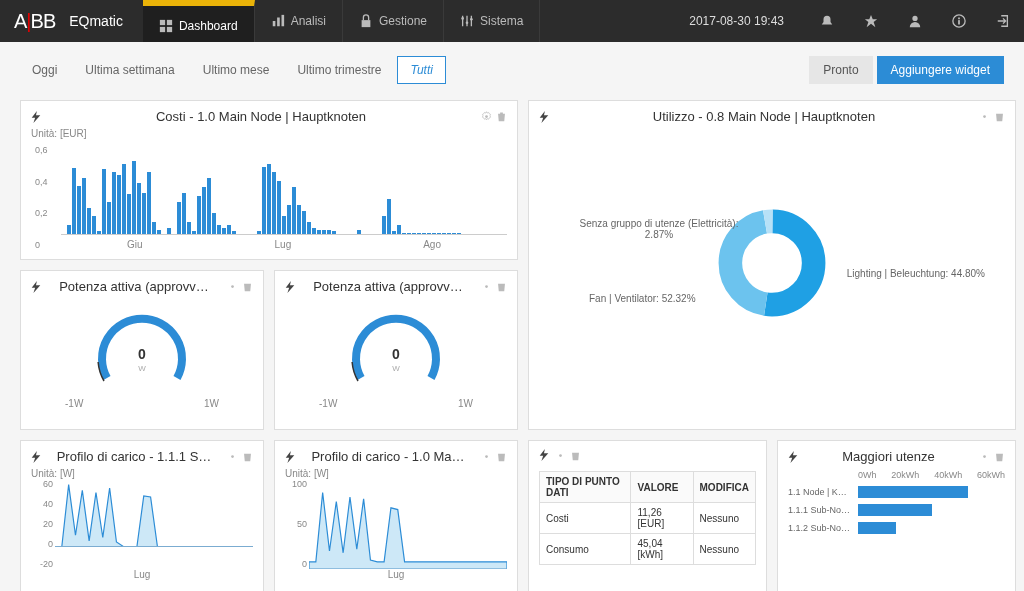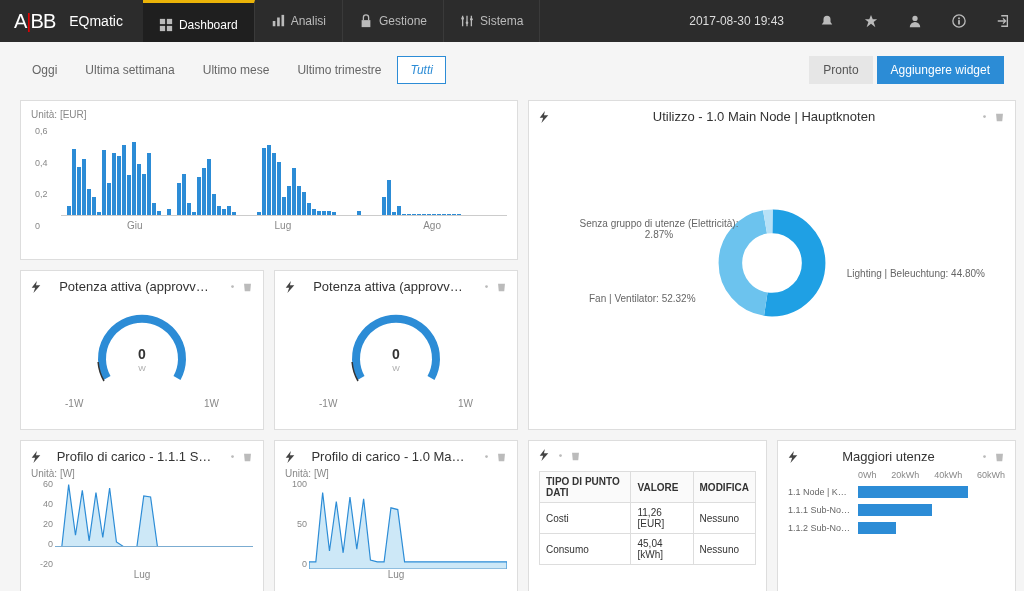--- a/index.html
+++ b/index.html
@@ -4,21 +4,21 @@
 <style>
 * { box-sizing: border-box; margin: 0; padding: 0; }
 body { font-family: Arial, sans-serif; font-size: 12px; background: #f5f5f5; color: #333; width: 1024px; height: 591px; overflow: hidden; }
 
 
 .topnav { background: #2c2c2c; height: 42px; display: flex; align-items: center; color: #ccc; }
 .brand-logo { color: #fff; font-weight: normal; font-size: 20px; padding: 0 14px; letter-spacing: -1px; }
 .brand-logo span { color: #e60000; }
 .brand-name { color: #fff; font-size: 14px; padding-right: 20px; }
 .navitem { height: 42px; display: flex; align-items: center; padding: 0 16px; cursor: pointer; color: #bbb; border-right: 1px solid #3a3a3a; font-size: 12px; gap: 6px; }
-.navitem.active { background: #1f1f1f; color: #fff; border-top: 3px solid #eab308; padding-top: 4px; }
+.navitem.active { background: #1f1f1f; color: #fff; border-top: 6px solid #eab308; padding-top: 4px; }
 .nav-spacer { flex: 1; }
 .nav-right { display: flex; align-items: center; gap: 30px; padding: 0 14px; color: #bbb; }
 .nav-date { font-size: 12px; color: #ddd; padding-right: 6px; }
 .ticon { width: 14px; height: 14px; fill: #bbb; cursor: pointer; }
 
 
 .toolbar { padding: 14px 20px 8px; display: flex; align-items: center; gap: 4px; }
 .toolbtn { background: transparent; border: none; padding: 6px 12px; color: #666; font-size: 12px; cursor: pointer; }
 .toolbtn.active { border: 1px solid #2c8cd6; color: #2c8cd6; background: #fff; font-style: italic; }
 .tool-spacer { flex: 1; }
@@ -143,20 +143,35 @@
   <button class="toolbtn">Ultimo trimestre</button>
   <button class="toolbtn active">Tutti</button>
   <div class="tool-spacer"></div>
   <button class="btn-ready">Pronto</button>
   <button class="btn-add">Aggiungere widget</button>
 </div>
 
 <div class="grid">
 
   <div class="widget widget-wide">
+    <div class="w-header">
+      <svg class="w-bolt" viewBox="0 0 10 14">
+          <path d="M6 0L0 8h4l-2 6 8-9H5z"></path>
+        </svg>
+      <div class="w-title">Costi - 1.0 Main Node | Hauptknoten</div>
+      <div class="w-actions">
+        <svg class="w-aicon" viewBox="0 0 16 16">
+            <circle cx="8" cy="8" r="2"></circle>
+            <path d="M8 1l1 2 2-1 1 2 2 1-1 2 1 2-2 1-1 2-2-1-1 2-1-2-2 1-1-2-2-1 1-2-1-2 2-1 1-2 2 1z" fill="none" stroke="#bbb"></path>
+          </svg>
+        <svg class="w-aicon" viewBox="0 0 16 16">
+            <path d="M3 4h10l-1 11H4zM6 2h4v2H6z"></path>
+          </svg>
+      </div>
+    </div>
     <div class="unit-label">Unità: [EUR]</div>
     <div class="barchart-wrap">
       <div class="y-axis">
         <span>0,6</span>
         <span>0,4</span>
         <span>0,2</span>
         <span>0</span>
       </div>
       <div class="barchart" id="costi-bars">
           <div class="bar" style="height: 8.8px;"></div>
@@ -245,21 +260,21 @@
         <span>Ago</span>
       </div>
     </div>
   </div>
 
   <div class="widget widget-tall">
     <div class="w-header">
       <svg class="w-bolt" viewBox="0 0 10 14">
           <path d="M6 0L0 8h4l-2 6 8-9H5z"></path>
         </svg>
-      <div class="w-title">Utilizzo - 1.0 Main Node | Hauptknoten</div>
+      <div class="w-title">Utilizzo - 0.8 Main Node | Hauptknoten</div>
       <div class="w-actions">
         <svg class="w-aicon" viewBox="0 0 16 16">
             <circle cx="8" cy="8" r="2"></circle>
           </svg>
         <svg class="w-aicon" viewBox="0 0 16 16">
             <path d="M3 4h10l-1 11H4z"></path>
           </svg>
       </div>
     </div>
     <div class="donut-wrap">

